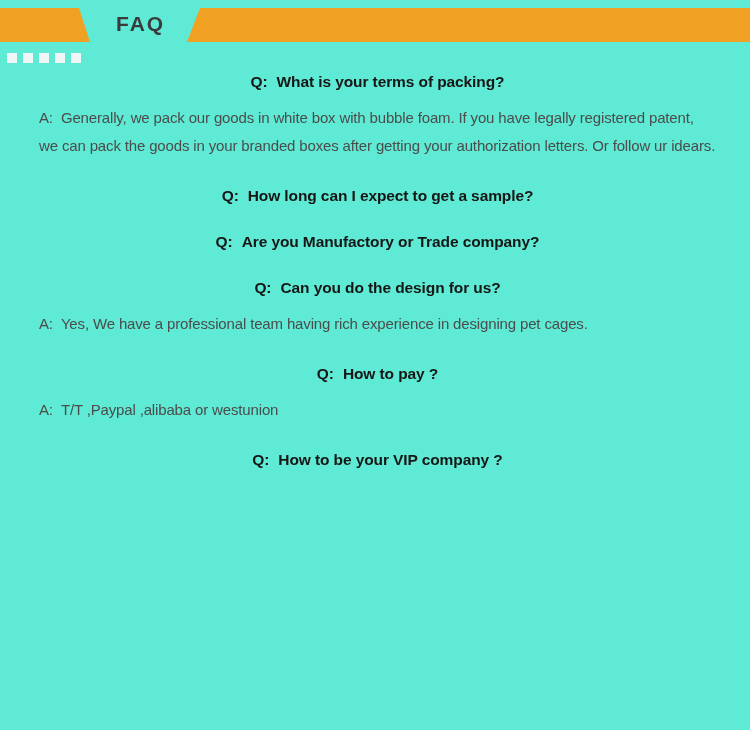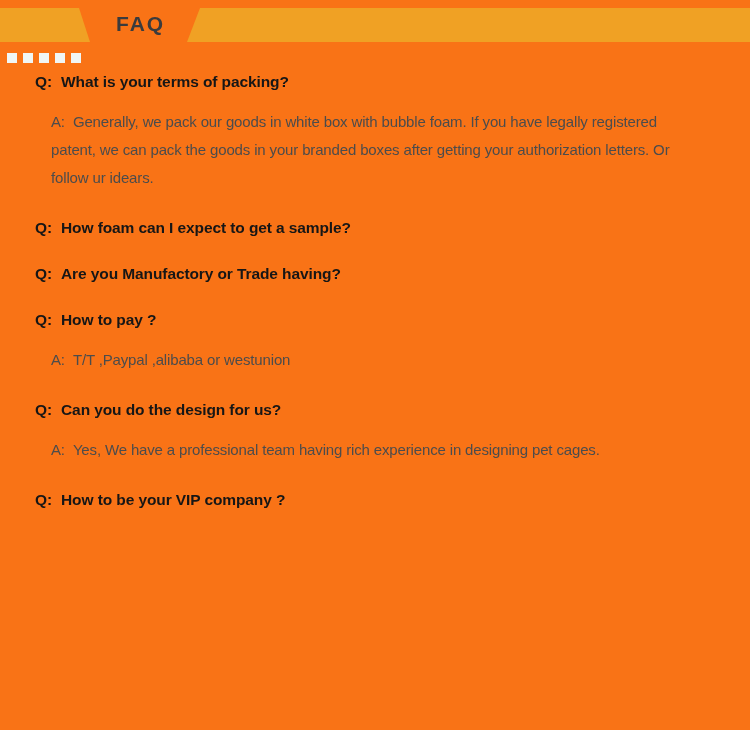--- a/index.html
+++ b/index.html
@@ -9,21 +9,21 @@
     background: #ffffff;
     width: 750px;
     height: 730px;
     overflow: hidden;
     font-family: "Liberation Sans", sans-serif;
   }
   .page {
     position: relative;
     width: 750px;
     height: 730px;
-    background: #f97316;
+    background: #5eead4;
   }
 
   
   .header {
     position: relative;
     height: 46px;
   }
   .banner-left {
     position: absolute;
     top: 8px;
@@ -74,24 +74,25 @@
   .faq-item {
     margin: 0 0 26px 0;
   }
   .q-line {
     margin: 0 0 12px 0;
     font-size: 15.5px;
     font-weight: bold;
     color: #161616;
     line-height: 20px;
     letter-spacing: -0.1px;
+    text-align: center;
   }
   .q-prefix { margin-right: 9px; }
   .a-line {
-    margin: 16px;
+    margin: 4px;
     font-size: 15px;
     font-weight: normal;
     color: #4C4C4C;
     line-height: 28px;
     letter-spacing: -0.15px;
   }
   .a-prefix { margin-right: 8px; }
 </style>
 </head>
 <body>
@@ -112,35 +113,35 @@
       <span class="dot" style="background: rgb(240, 246, 245);"></span>
     </div>
 
   <div class="content" id="faq-list">
   <section class="faq-item">
     <h3 class="q-line"><span class="q-prefix">Q:</span><span class="q-text">What is your terms of packing?</span></h3>
     <p class="a-line"><span class="a-prefix">A:</span><span class="a-text">Generally, we pack our goods in white box with bubble foam. If you have legally registered patent, we can pack the goods in your branded boxes after getting your authorization letters. Or follow ur idears.</span></p>
   </section>
 
   <section class="faq-item">
-    <h3 class="q-line"><span class="q-prefix">Q:</span><span class="q-text">How foam can I expect to get a sample?</span></h3>
+    <h3 class="q-line"><span class="q-prefix">Q:</span><span class="q-text">How long can I expect to get a sample?</span></h3>
   </section>
 
   <section class="faq-item">
-    <h3 class="q-line"><span class="q-prefix">Q:</span><span class="q-text">Are you Manufactory or Trade having?</span></h3>
+    <h3 class="q-line"><span class="q-prefix">Q:</span><span class="q-text">Are you Manufactory or Trade company?</span></h3>
+  </section>
+
+  <section class="faq-item">
+    <h3 class="q-line"><span class="q-prefix">Q:</span><span class="q-text">Can you do the design for us?</span></h3>
+    <p class="a-line"><span class="a-prefix">A:</span><span class="a-text">Yes, We have a professional team having rich experience in designing pet cages.</span></p>
   </section>
 
   <section class="faq-item">
     <h3 class="q-line"><span class="q-prefix">Q:</span><span class="q-text">How to pay ?</span></h3>
     <p class="a-line"><span class="a-prefix">A:</span><span class="a-text">T/T ,Paypal ,alibaba or westunion</span></p>
-  </section>
-
-  <section class="faq-item">
-    <h3 class="q-line"><span class="q-prefix">Q:</span><span class="q-text">Can you do the design for us?</span></h3>
-    <p class="a-line"><span class="a-prefix">A:</span><span class="a-text">Yes, We have a professional team having rich experience in designing pet cages.</span></p>
   </section>
 
   <section class="faq-item">
     <h3 class="q-line"><span class="q-prefix">Q:</span><span class="q-text">How to be your VIP company ?</span></h3>
   </section>
 </div>
 
 </div>
 
 </body></html>

